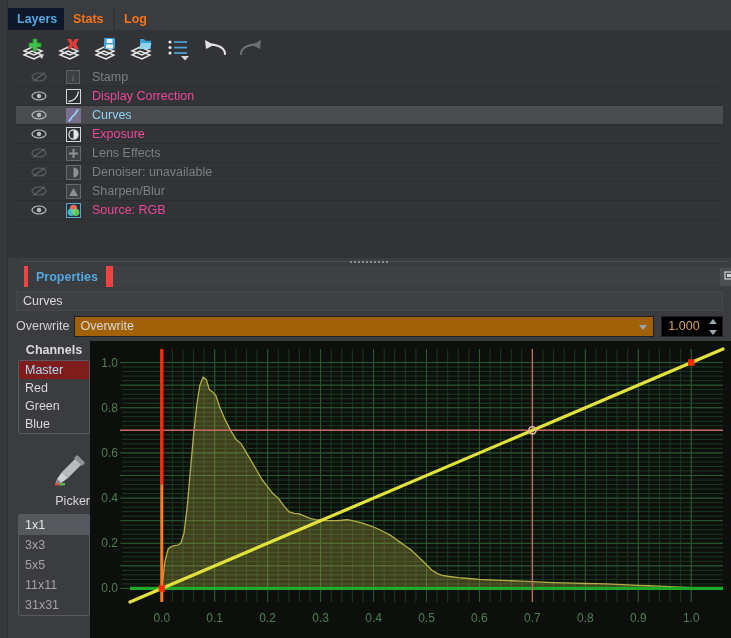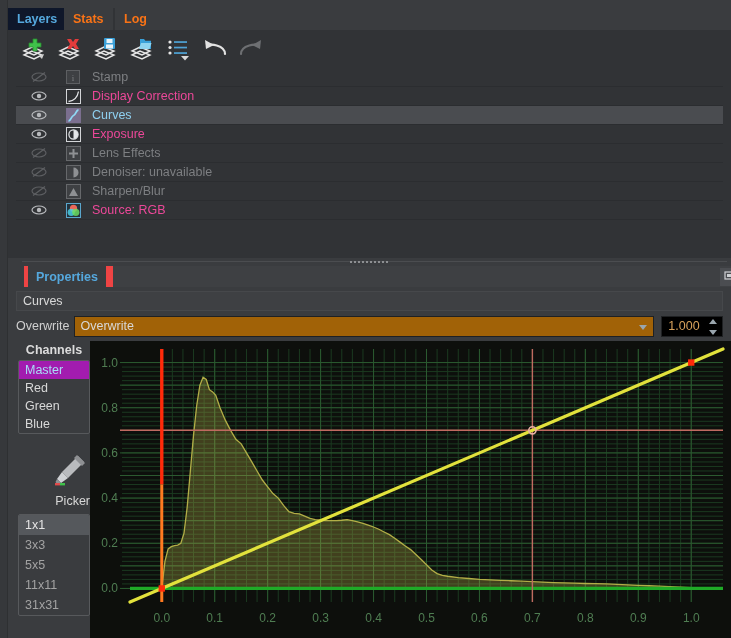--- a/index.html
+++ b/index.html
@@ -82,21 +82,21 @@
   .spin .sarr i.up { border-bottom:5px solid #9aa6ae; }
   .spin .sarr i.dn { border-top:5px solid #9aa6ae; }
 
   
   .curvebody { position:absolute; left:0; top:75px; width:723px; height:297px; background:#3a3c3f; }
 
   .sidecol { position:absolute; left:10px; top:0; width:72px; height:297px; }
   .chtitle { font-size:12.5px; font-weight:bold; color:#dcdcdc; text-align:center; padding-top:2px; }
   .chbox { margin-top:3px; border:1px solid #57595c; border-radius:2px; overflow:hidden; }
   .chitem { height:18px; display:flex; align-items:center; padding-left:6px; font-size:12.5px; color:#d8d8d8; cursor:pointer; }
-  .chitem.sel { background:#a21caf; color:#a9dcf5; }
+  .chitem.sel { background:#7f1d1d; color:#a9dcf5; }
   .pickwrap { margin-top:16px; text-align:right; }
   .picklabel { font-size:12.5px; color:#d8d8d8; margin-top:1px; }
   .szbox { margin-top:6px; border:1px solid #57595c; border-radius:2px; overflow:hidden; }
   .szitem { height:20px; display:flex; align-items:center; padding-left:6px; font-size:12.5px; color:#a3a3a3; cursor:pointer; }
   .szitem.sel { background:#55585c; color:#e5e5e5; }
 
   .plotwrap { position:absolute; left:82px; top:0; width:641px; height:297px; background:#0d0f0c; }
   .plotwrap svg { display:block; }
 </style>
 </head>

